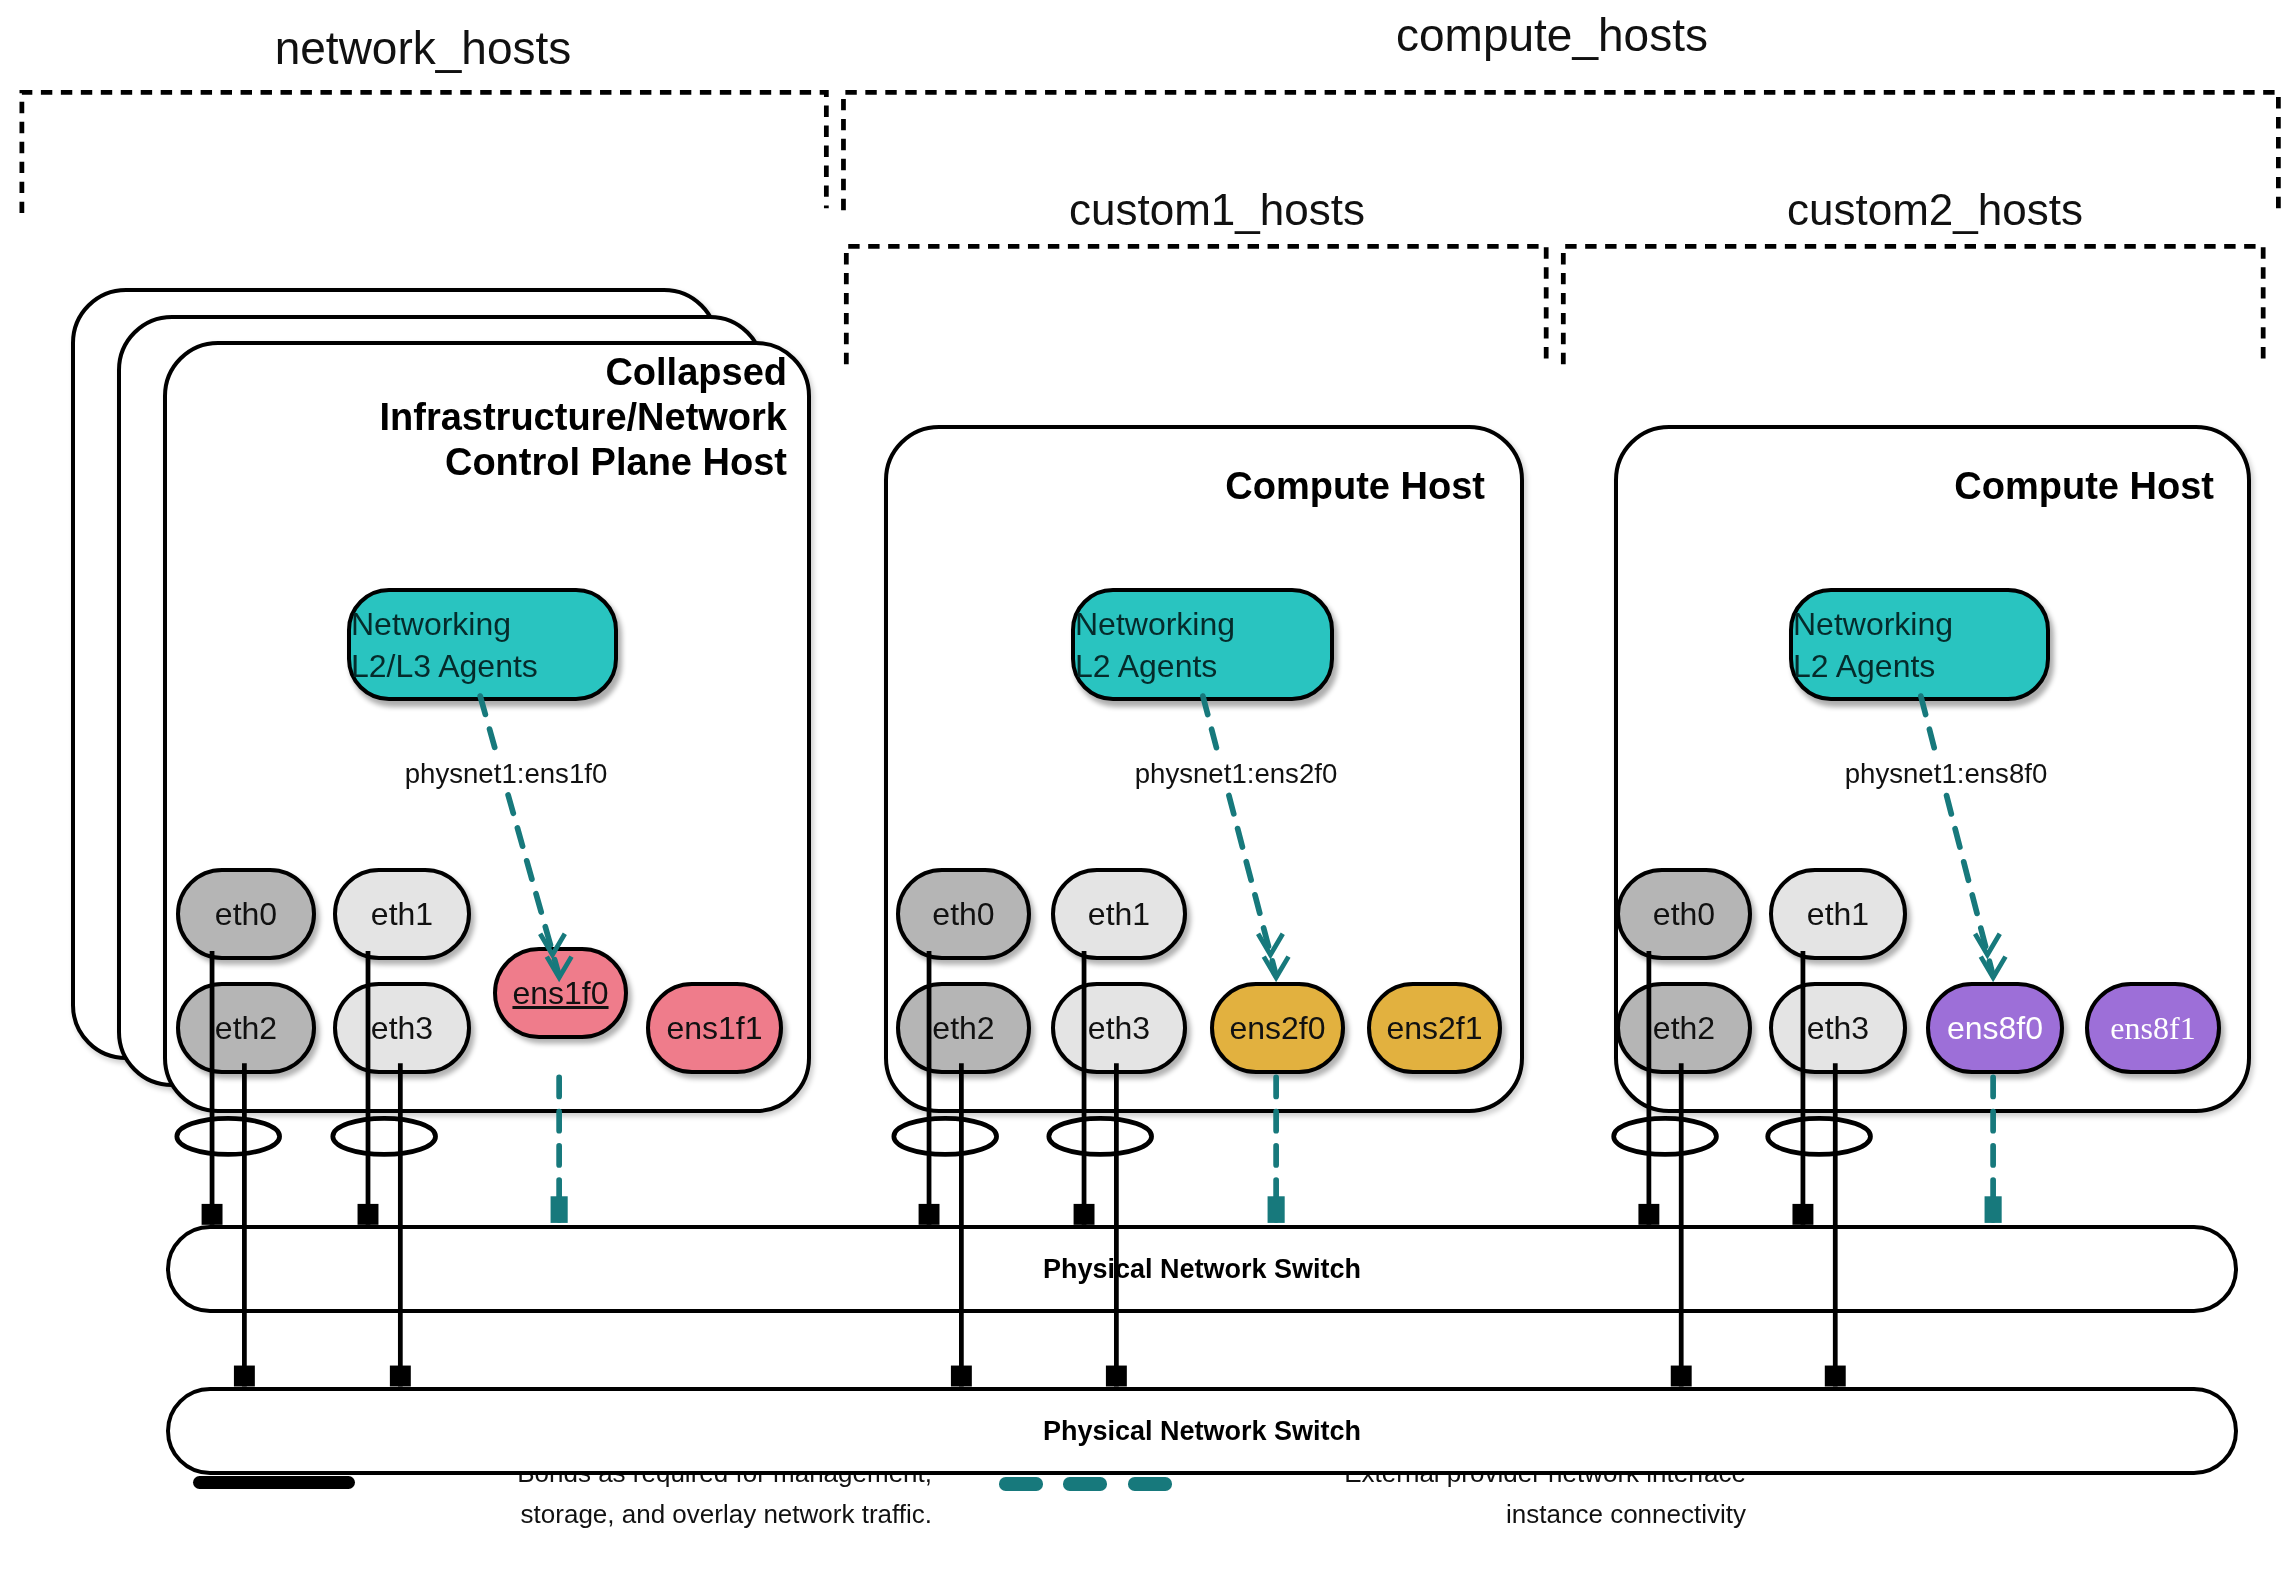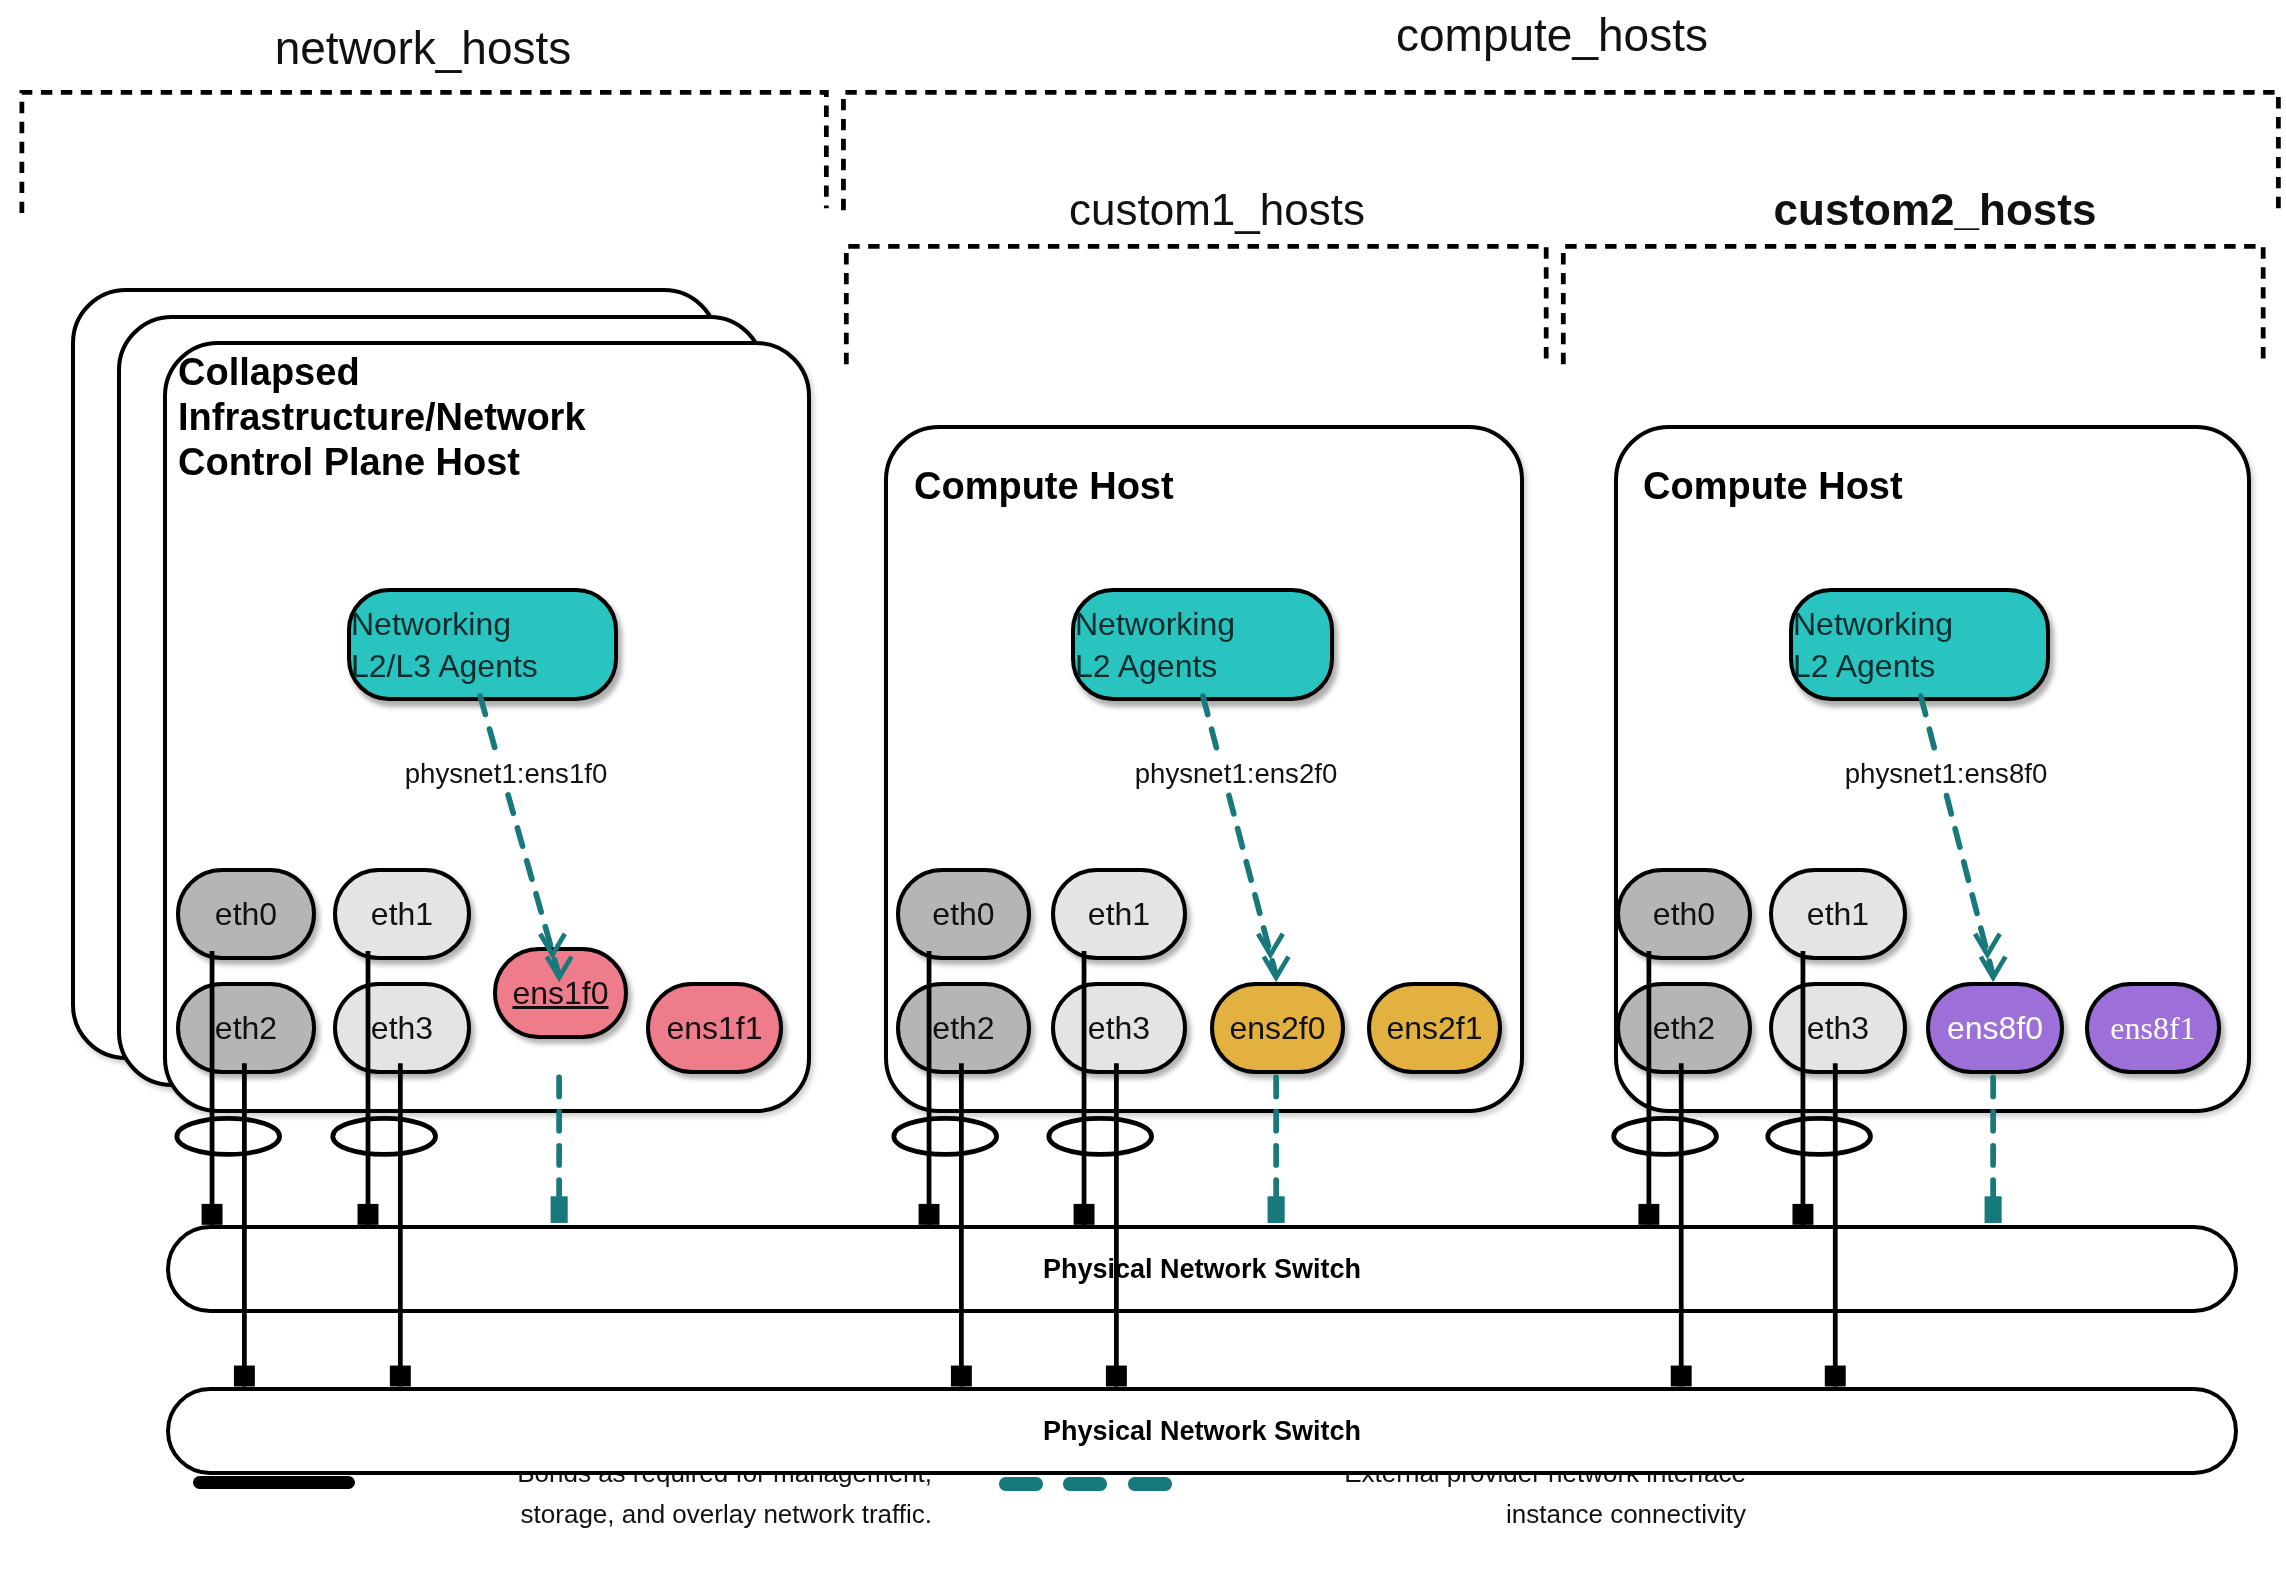--- a/index.html
+++ b/index.html
@@ -20,21 +20,21 @@
   .abs{position:absolute;}
   .group-label{
     font-size:46px;font-weight:400;color:#111;transform:translateX(-50%);
     white-space:nowrap;
   }
   .hostbox{
     background:#fff;border:4.8px solid #000;border-radius:55px;
     box-shadow:2.9px 3.8px 5.7px rgba(0,0,0,0.18);
   }
   .host-title{
-    font-weight:bold;font-size:38px;line-height:45px;text-align:left;color:#000;
+    font-weight:bold;font-size:38px;line-height:45px;text-align:right;color:#000;
   }
   .host-title span{display:block;}
   .agent{
     background:var(--agent-fill);border:4.8px solid #000;border-radius:42px;
     box-shadow:3.8px 5.7px 5.7px rgba(0,0,0,0.32);
     display:flex;flex-direction:column;align-items:flex-start;justify-content:center;
     font-size:32px;line-height:42px;color:#052b2b;text-align:center;
   }
   .pill{
     height:84px;border:4.8px solid #000;border-radius:46px;
@@ -74,21 +74,21 @@
   .legend-text span{display:block;text-align:right;}
 </style>
 </head>
 <body>
 
 <div id="canvas">
 
   <div class="abs group-label" style="left:1552px;top:7.6px;">compute_hosts</div>
   <div class="abs group-label" style="left:423px;top:21px;">network_hosts</div>
   <div class="abs group-label" style="left:1217px;top:185px;font-size:44px;">custom1_hosts</div>
-  <div class="abs group-label" style="left:1935px;top:185px;font-size:44px;font-weight:bold;">custom2_hosts</div>
+  <div class="abs group-label" style="left:1935px;top:185px;font-size:44px;">custom2_hosts</div>
 
   <div class="abs hostbox" style="left:71px;top:288px;width:640px;height:764px;"></div>
   <div class="abs hostbox" style="left:117px;top:315px;width:640px;height:764px;"></div>
   <div class="abs hostbox" style="left:163px;top:341px;width:640px;height:764px;"></div>
 
   <div class="abs hostbox" style="left:884px;top:425px;width:632px;height:680px;"></div>
   <div class="abs hostbox" style="left:1614px;top:425px;width:629px;height:680px;"></div>
 
   <div class="abs switchbar" style="top:1225px;">
     <div class="lbl">Physical Network Switch</div>

